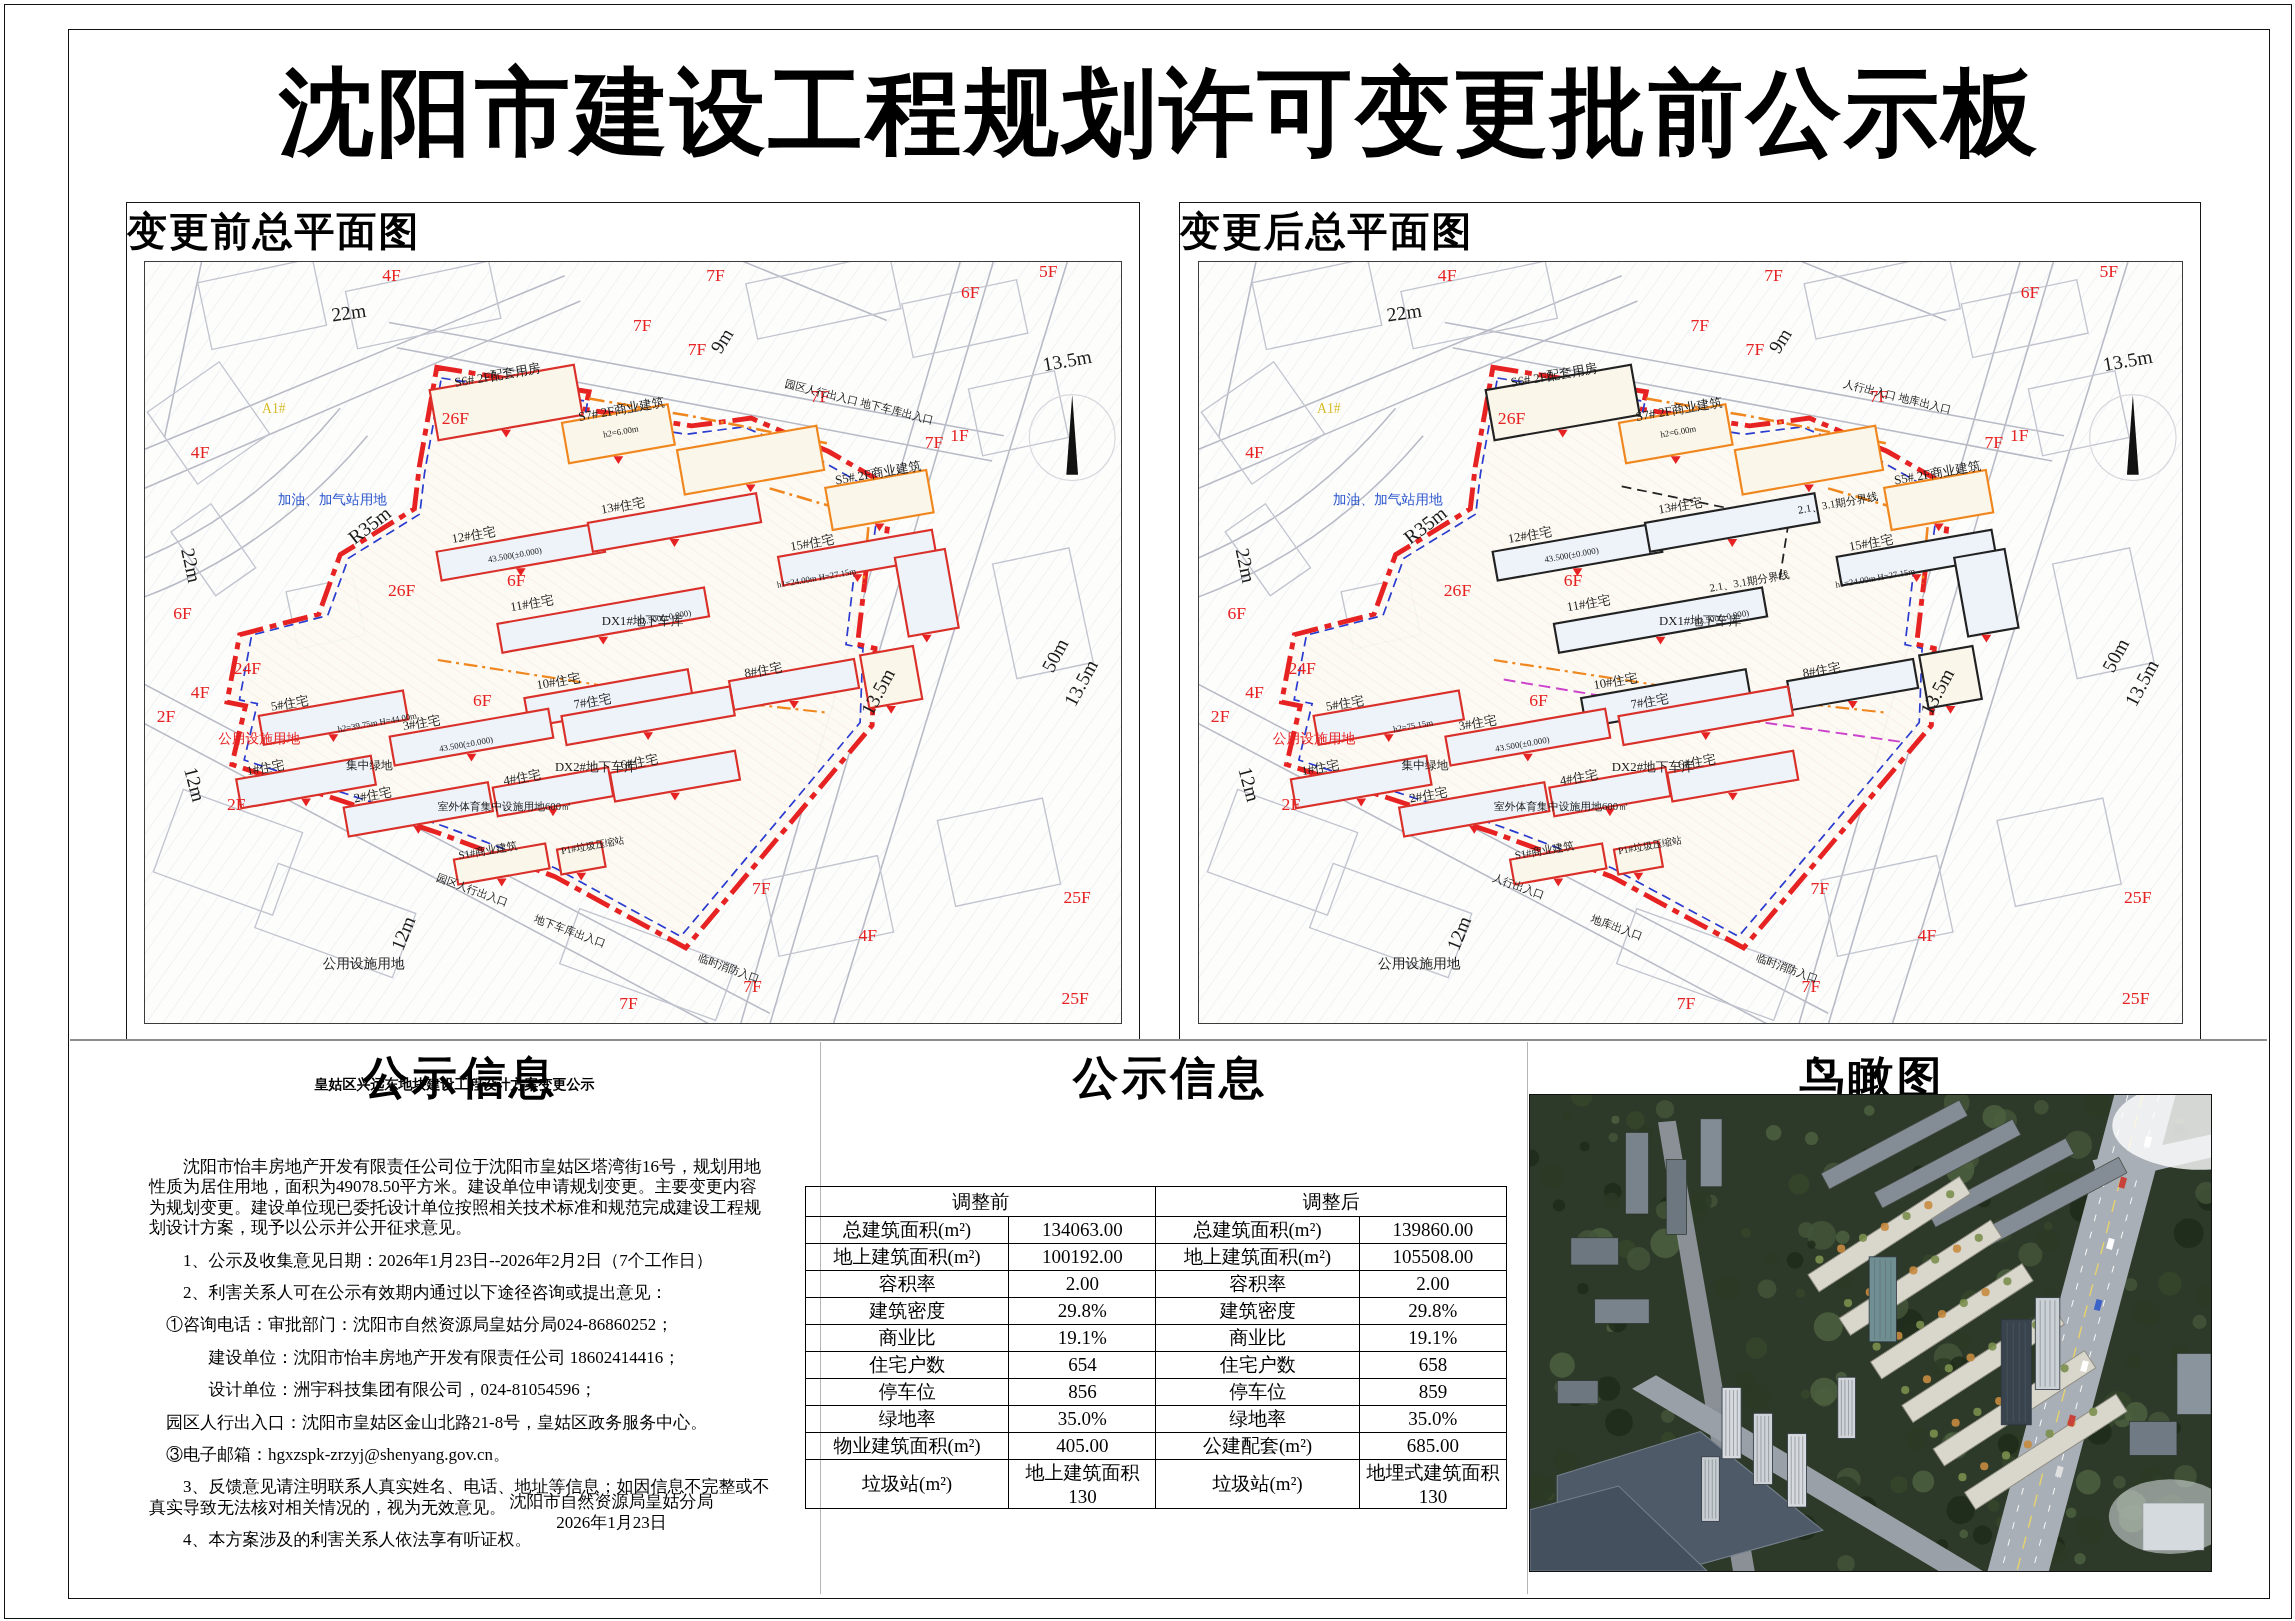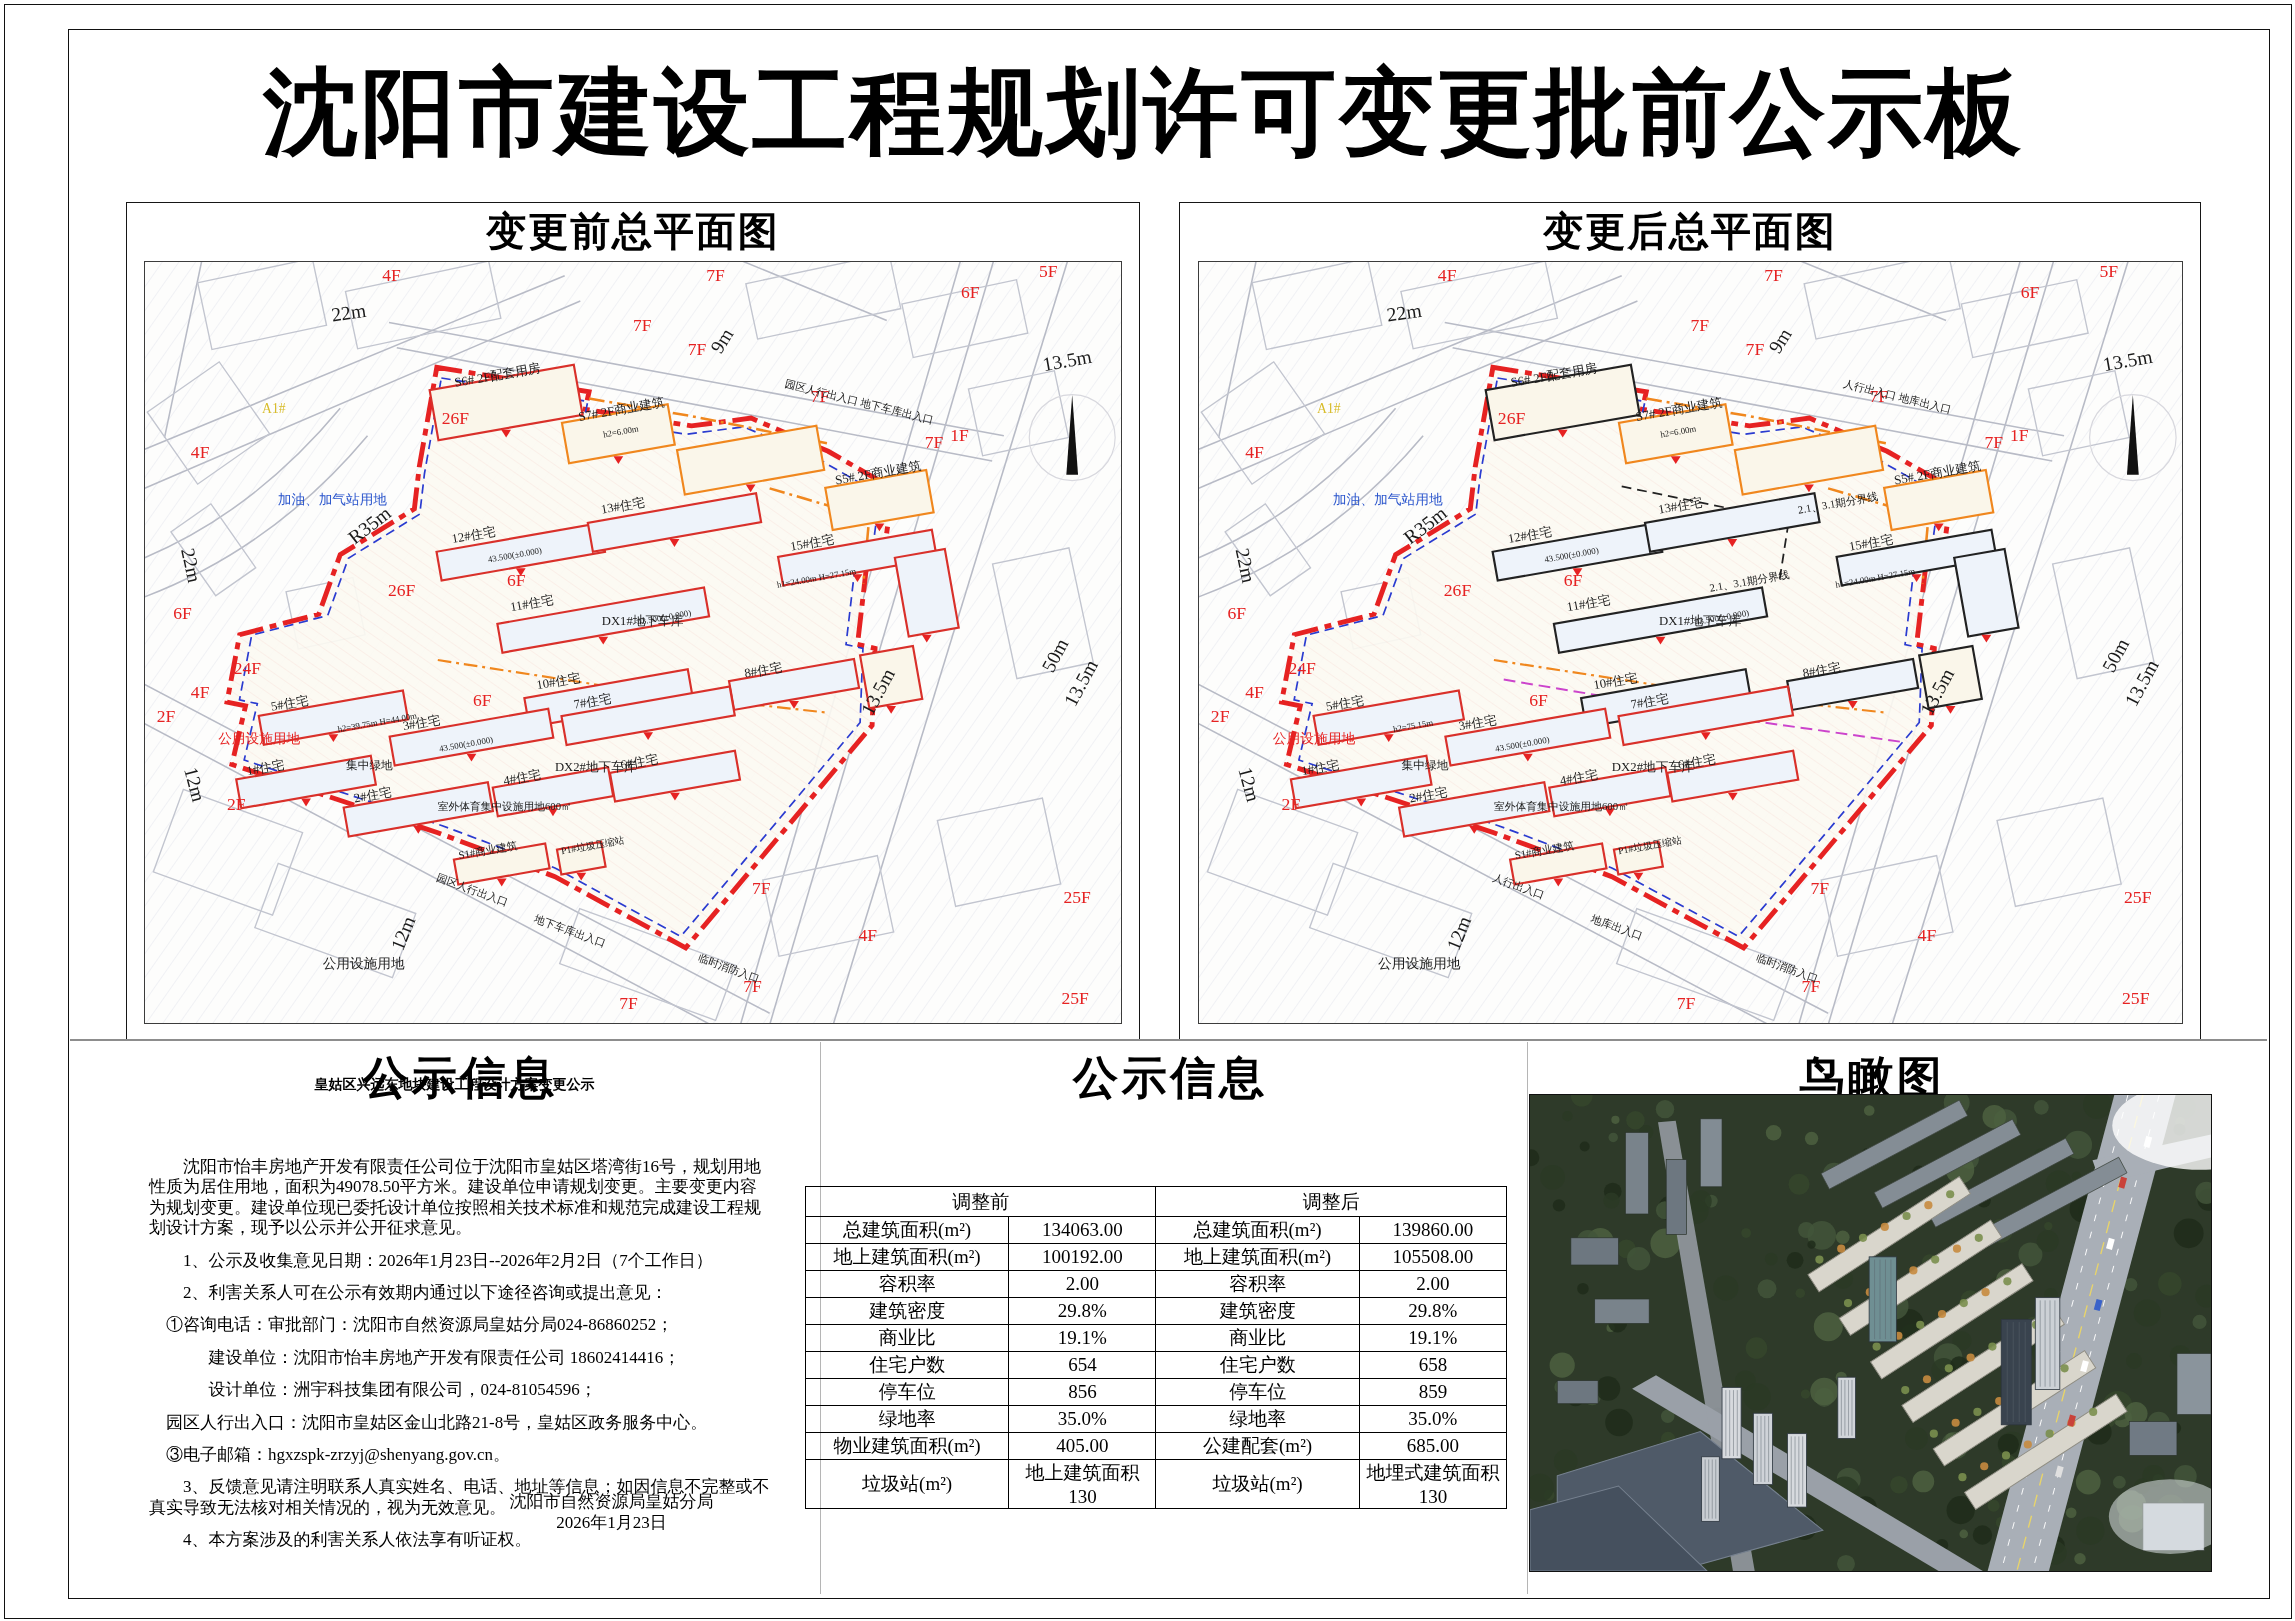--- a/index.html
+++ b/index.html
@@ -1,26 +1,26 @@
 <!DOCTYPE html>
 <html style="font-size:7.4px"><head>
 <meta charset="utf-8">
 <style>
   html,body{margin:0;padding:0;background:#fff;}
   #board{position:relative;width:2295px;height:1621px;background:#fff;overflow:hidden;
          font-family:"Liberation Serif","DejaVu Serif",serif;color:#000;}
   .abs{position:absolute;}
   #paper-edge{left:3.7px;top:3.7px;width:2286px;height:1613px;border:1.4px solid #111;}
   #main-frame{left:68px;top:29px;width:2200px;height:1568px;border:1.9px solid #111;}
-  #page-title{left:161px;top:46px;width:1965px;text-align:center;font-size:95px;
+  #page-title{left:177px;top:46px;width:1965px;text-align:center;font-size:95px;
               font-weight:bold;letter-spacing:2.8px;line-height:134px;white-space:nowrap;}
   .plan-panel{border:1.4px solid #161616;background:#fff;}
   #panel-before{left:126px;top:202px;width:1012px;height:837px;}
   #panel-after{left:1179px;top:202px;width:1020px;height:837px;}
-  .plan-header{position:absolute;left:0;top:0;width:100%;height:57px;text-align:center;
+  .plan-header{position:absolute;left:0;top:0;width:100%;height:57px;text-align:left;
                font-size:40px;font-weight:bold;line-height:57px;letter-spacing:1.9px;}
   .plan-box{position:absolute;top:58px;border:0.9px solid #3c3c3c;background:#fdfdfc;}
   #panel-before .plan-box{left:17px;width:976px;height:761px;}
   #panel-after .plan-box{left:17.6px;width:983px;height:761px;}
   .plan-box svg{display:block;width:100%;height:100%;}
   #band-sep{left:70px;top:1039px;width:2197px;height:2.3px;background:#8d8d8d;}
   .vdiv{top:1042px;width:1.4px;height:552px;background:#b5b5b5;}
   #vdiv-1{left:820px;} #vdiv-2{left:1527px;}
   .section-header{top:1048px;text-align:center;font-size:45px;font-weight:bold;letter-spacing:3.7px;}
   #hdr-notice{left:120px;width:681px;}

